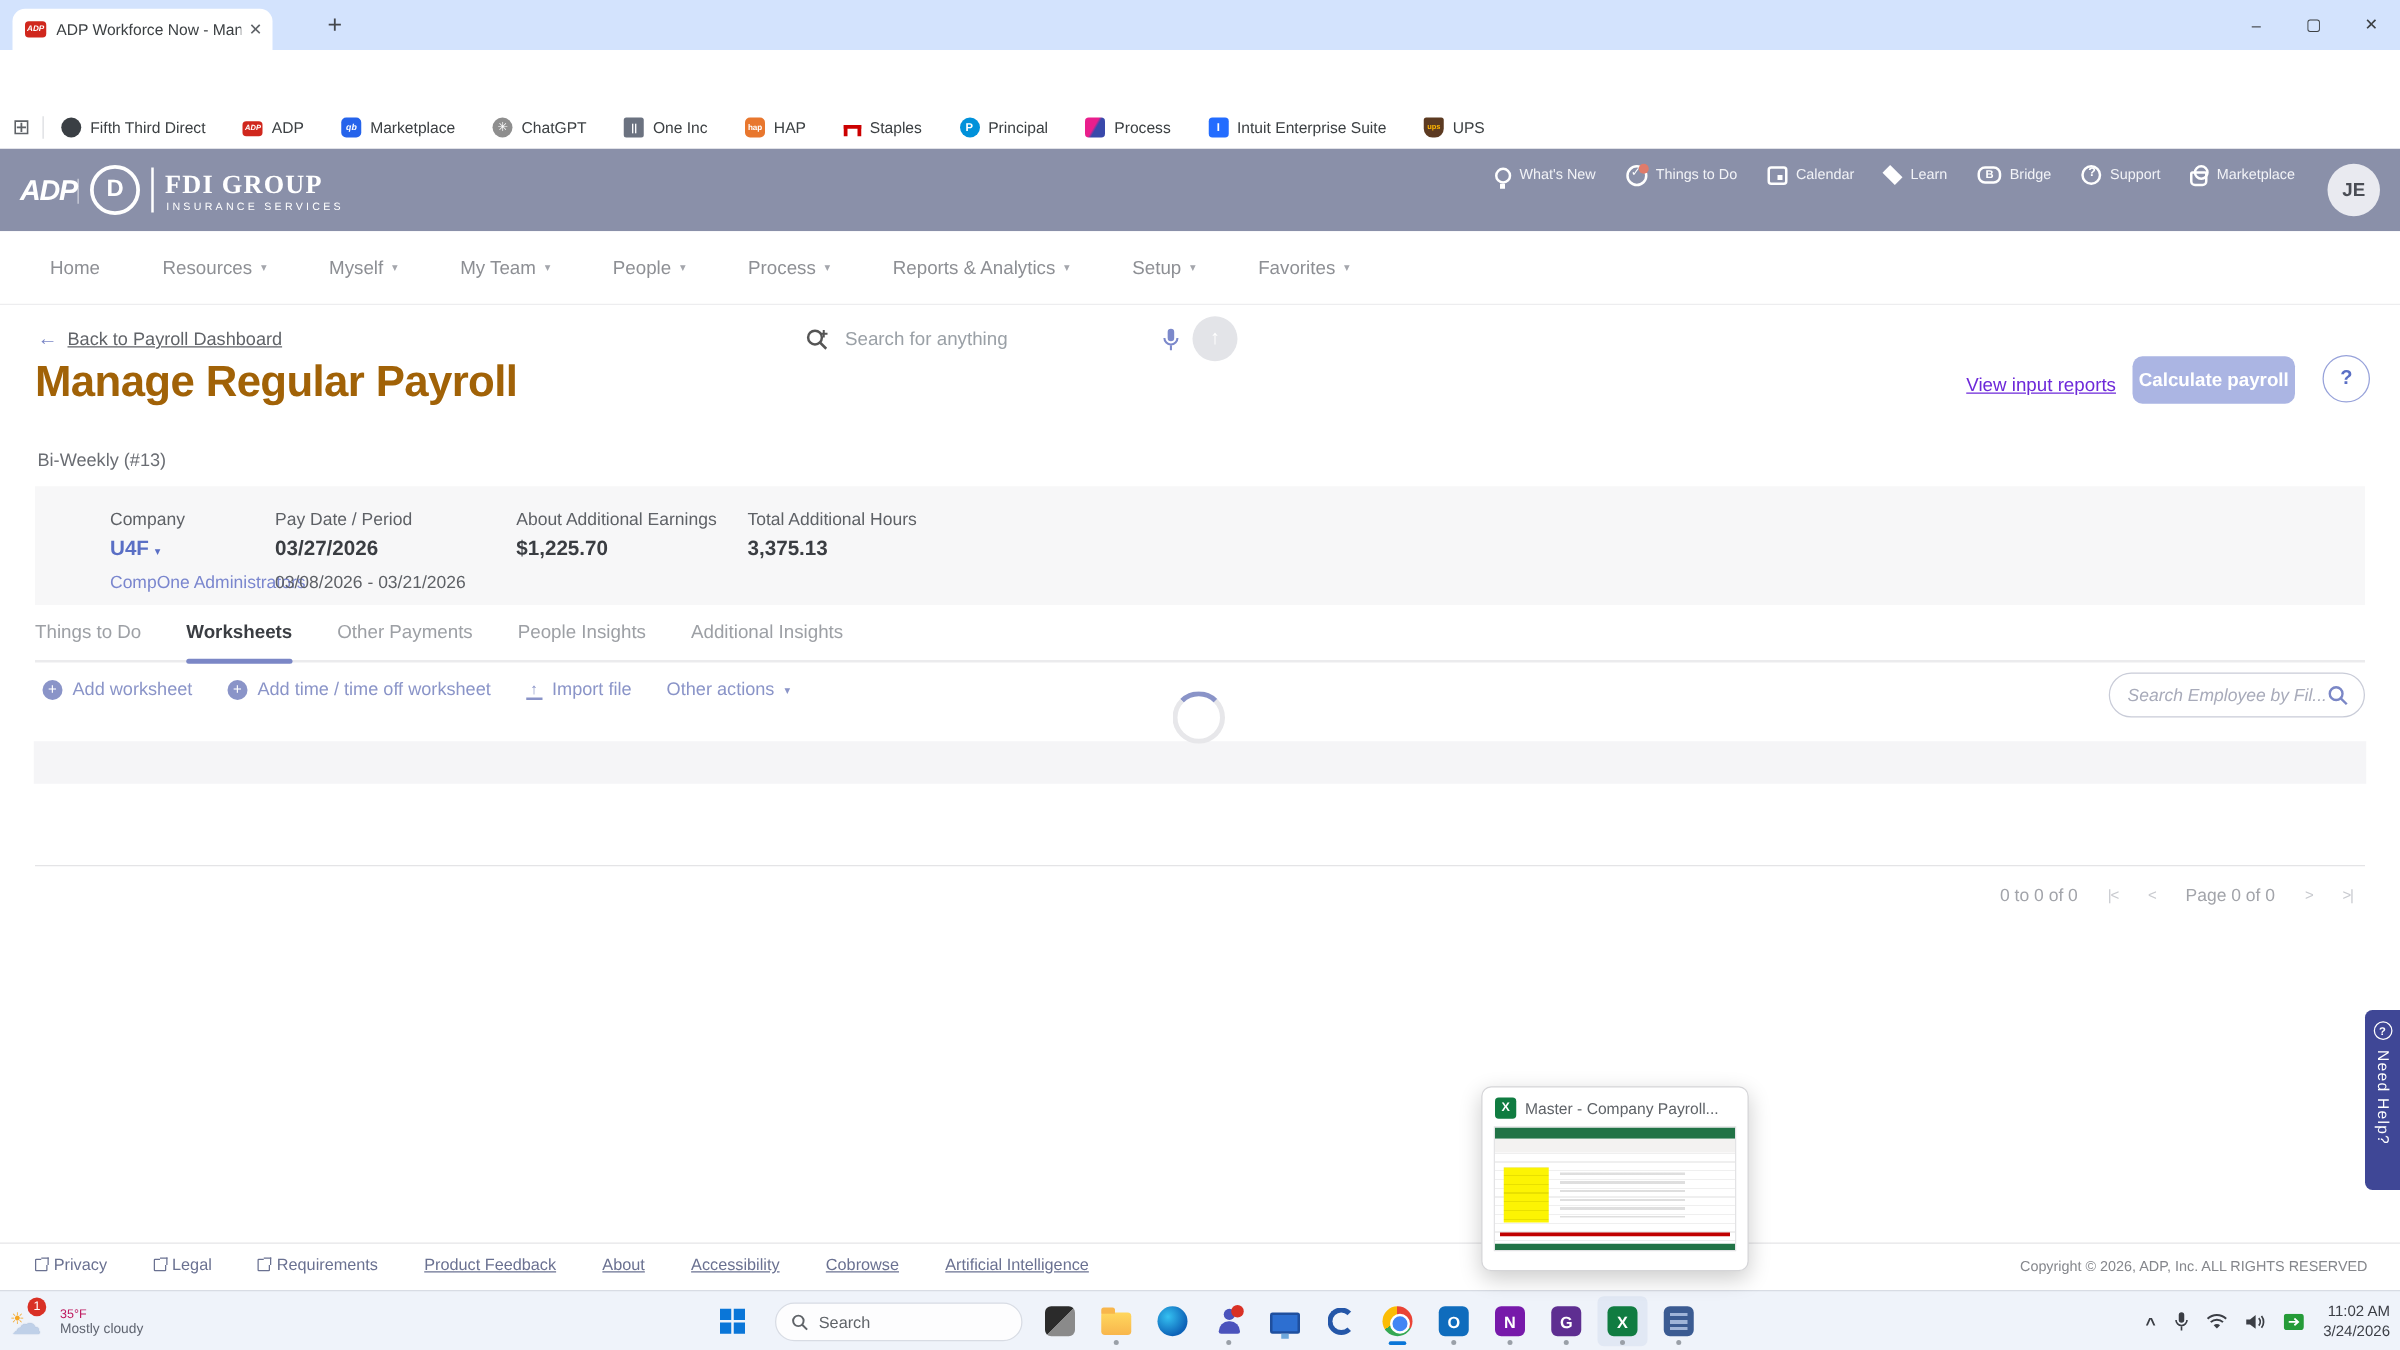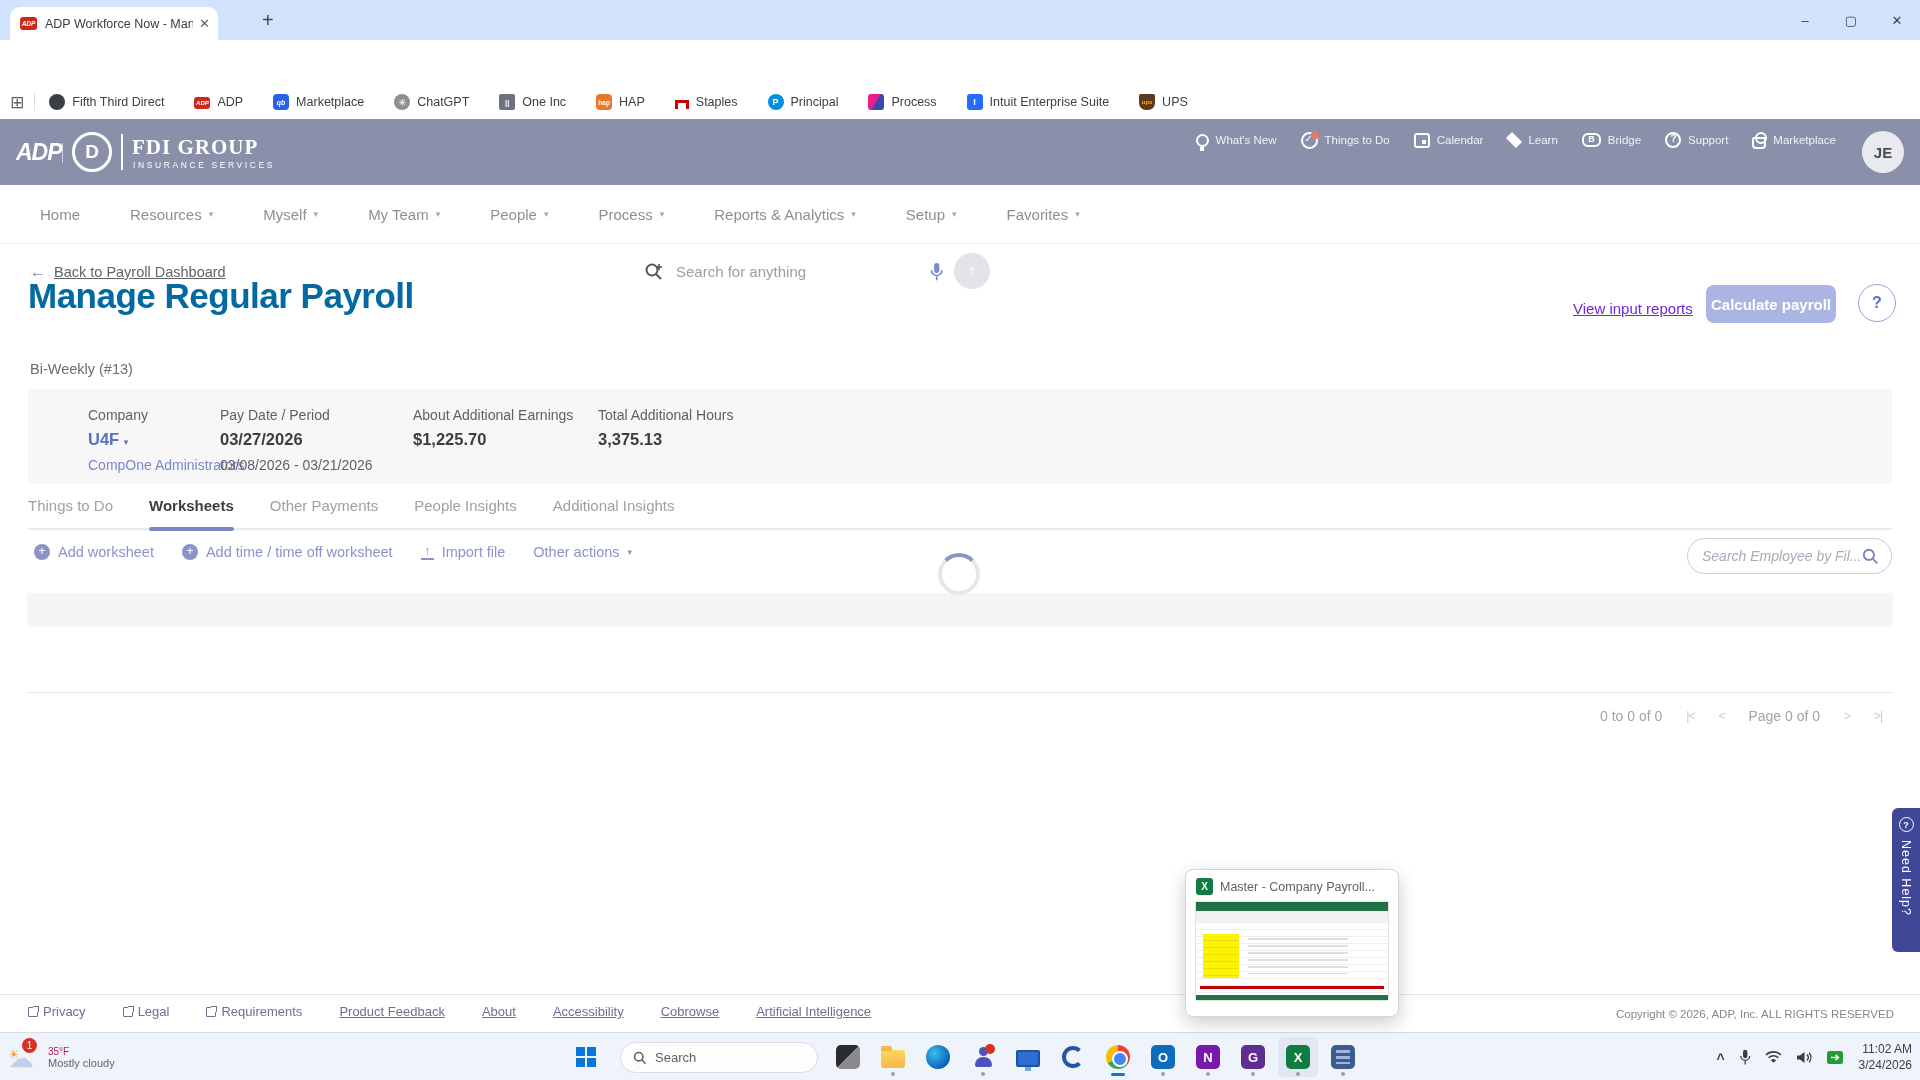--- a/index.html
+++ b/index.html
@@ -88,21 +88,21 @@
 
   
   .appnav { position:absolute; top:185px; left:0; right:0; height:59px; background:#fff; border-bottom:1px solid #EDEDEF; display:flex; align-items:center; padding-left:40px; gap:50px; }
   .nav-item { font-size:15px; color:#8D8F94; display:flex; align-items:center; gap:7px; white-space:nowrap; }
   .caret { font-size:9px; color:#A4A6AC; }
 
   
   .back-link { position:absolute; left:30px; top:263px; display:flex; align-items:center; gap:8px; font-size:14.5px; color:#606368; }
   .back-arrow { color:#7B87C6; font-size:16px; }
   .back-text { text-decoration:underline; }
-  .page-title { position:absolute; left:28px; top:276px; font-size:35px; font-weight:700; color:#0369a1; letter-spacing:-0.5px; }
+  .page-title { position:absolute; left:28px; top:286px; font-size:35px; font-weight:700; color:#a16207; letter-spacing:-0.5px; }
   .view-reports { position:absolute; left:1573px; top:300px; font-size:15px; color:#6d28d9; text-decoration:underline; }
   .calc-btn { position:absolute; left:1706px; top:285px; width:130px; height:38px; background:#ABB5E3; border:none; border-radius:8px; color:#fff; font-weight:700; font-size:15px; font-family:inherit; }
   .help-btn { position:absolute; left:1858px; top:284px; width:38px; height:38px; border-radius:50%; border:1.5px solid #97A2DA; color:#5A6FC5; font-size:16px; font-weight:700; background:#fff; display:flex; align-items:center; justify-content:center; }
   .cycle-label { position:absolute; left:30px; top:361px; font-size:14.5px; color:#6A6D73; }
   .summary { position:absolute; left:28px; top:389px; width:1864px; height:95px; background:#F7F7F8; }
   .sum-label { position:absolute; top:18px; font-size:14px; color:#5E6166; }
   .sum-value { position:absolute; top:41px; font-size:16.5px; font-weight:700; color:#3A3D42; }
   .sum-sub { position:absolute; top:68px; font-size:14px; }
   .col1 { left:60px; } .col2 { left:192px; } .col3 { left:385px; } .col4 { left:570px; }
   .company-code { color:#5A6FC5; }

